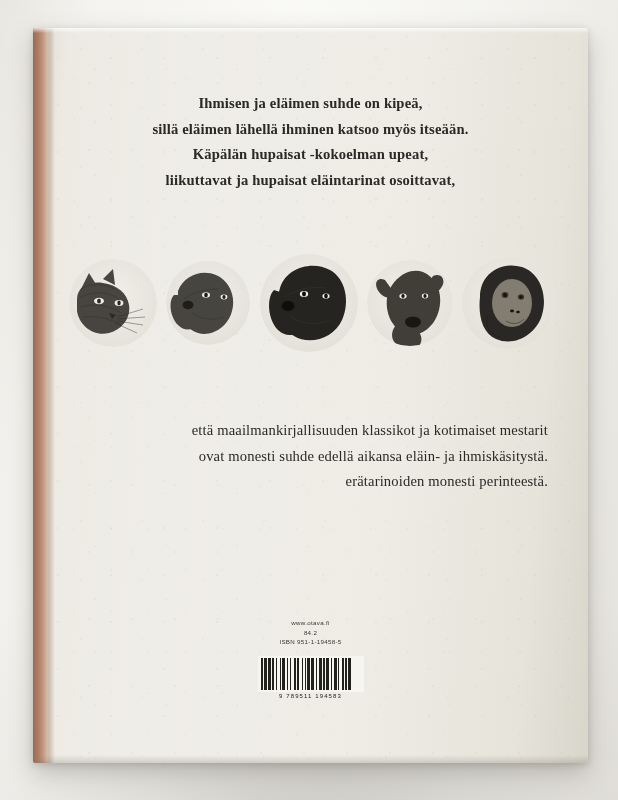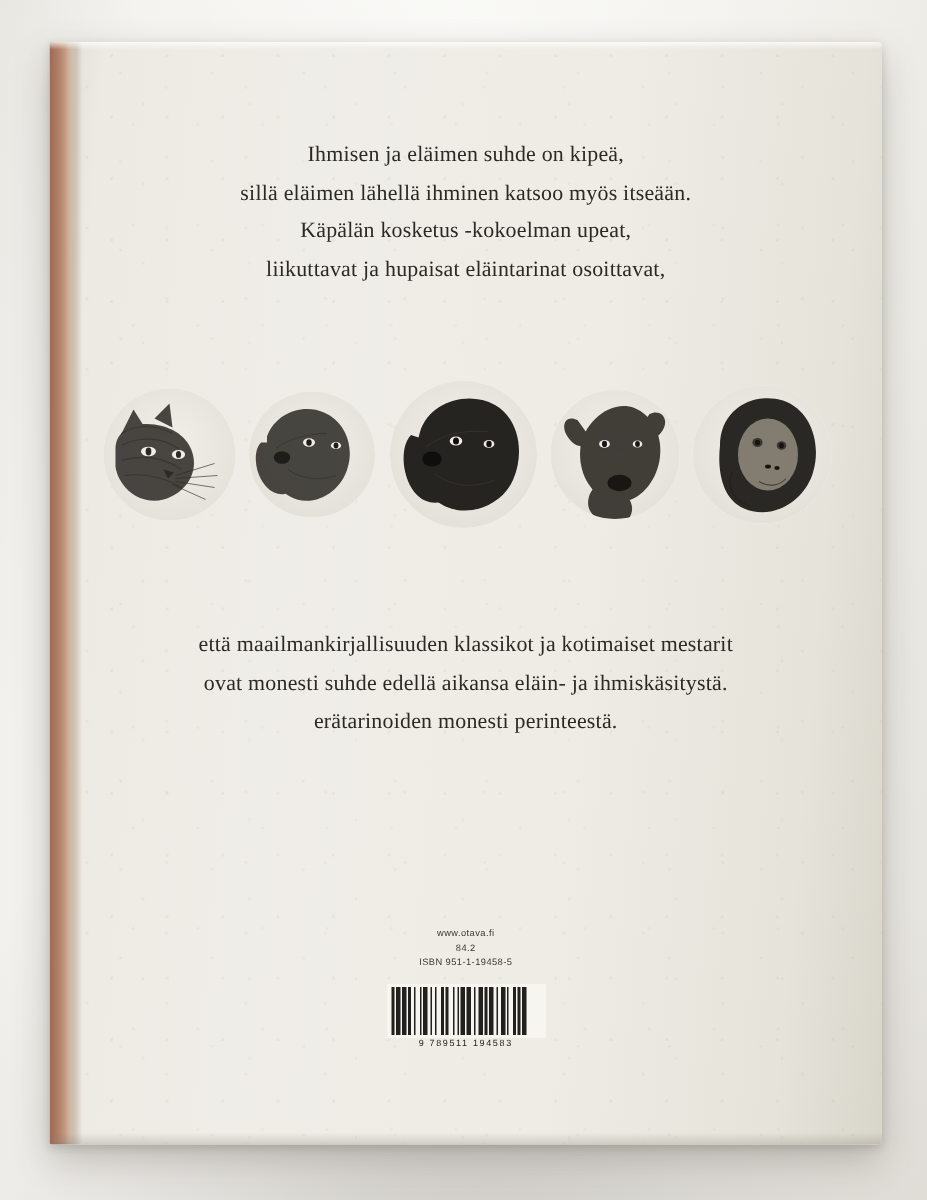--- a/index.html
+++ b/index.html
@@ -98,22 +98,22 @@
   .blurb {
     position: absolute;
     left: 40px;
     width: 475px;
     text-align: center;
     color: #2b2926;
     font-size: 14.6px;
     line-height: 25.5px;
     letter-spacing: 0.15px;
   }
-  #blurb-top { top: 63px; }
-  #blurb-bottom { top: 390px; }
+  #blurb-top { top: 63px; font-weight: bold; }
+  #blurb-bottom { top: 390px; text-align: right; }
   .blurb p { margin: 0; }
 
   
   #medallions {
     position: absolute;
     left: 36px;
     top: 212px;
     width: 485px;
     height: 125px;
     display: flex;
@@ -188,21 +188,21 @@
   <div id="book">
     <div class="cover-texture"></div>
     <div class="spine"></div>
     <div class="spine-edge"></div>
     <div class="top-edge"></div>
     <div class="bottom-edge"></div>
 
     <div class="blurb" id="blurb-top">
       <p>Ihmisen ja eläimen suhde on kipeä,</p>
       <p>sillä eläimen lähellä ihminen katsoo myös itseään.</p>
-      <p>Käpälän kosketus -kokoelman upeat,</p>
+      <p>Käpälän hupaisat -kokoelman upeat,</p>
       <p>liikuttavat ja hupaisat eläintarinat osoittavat,</p>
     </div>
 
     <div id="medallions">
 
       <div class="medallion" style="width:88px;height:88px;">
         <svg viewBox="0 0 88 88" width="88" height="88" aria-hidden="true">
           <defs>
             <radialGradient id="catbg" cx="50%" cy="45%" r="62%">
               <stop offset="0%" stop-color="#f2f0ea"></stop>

